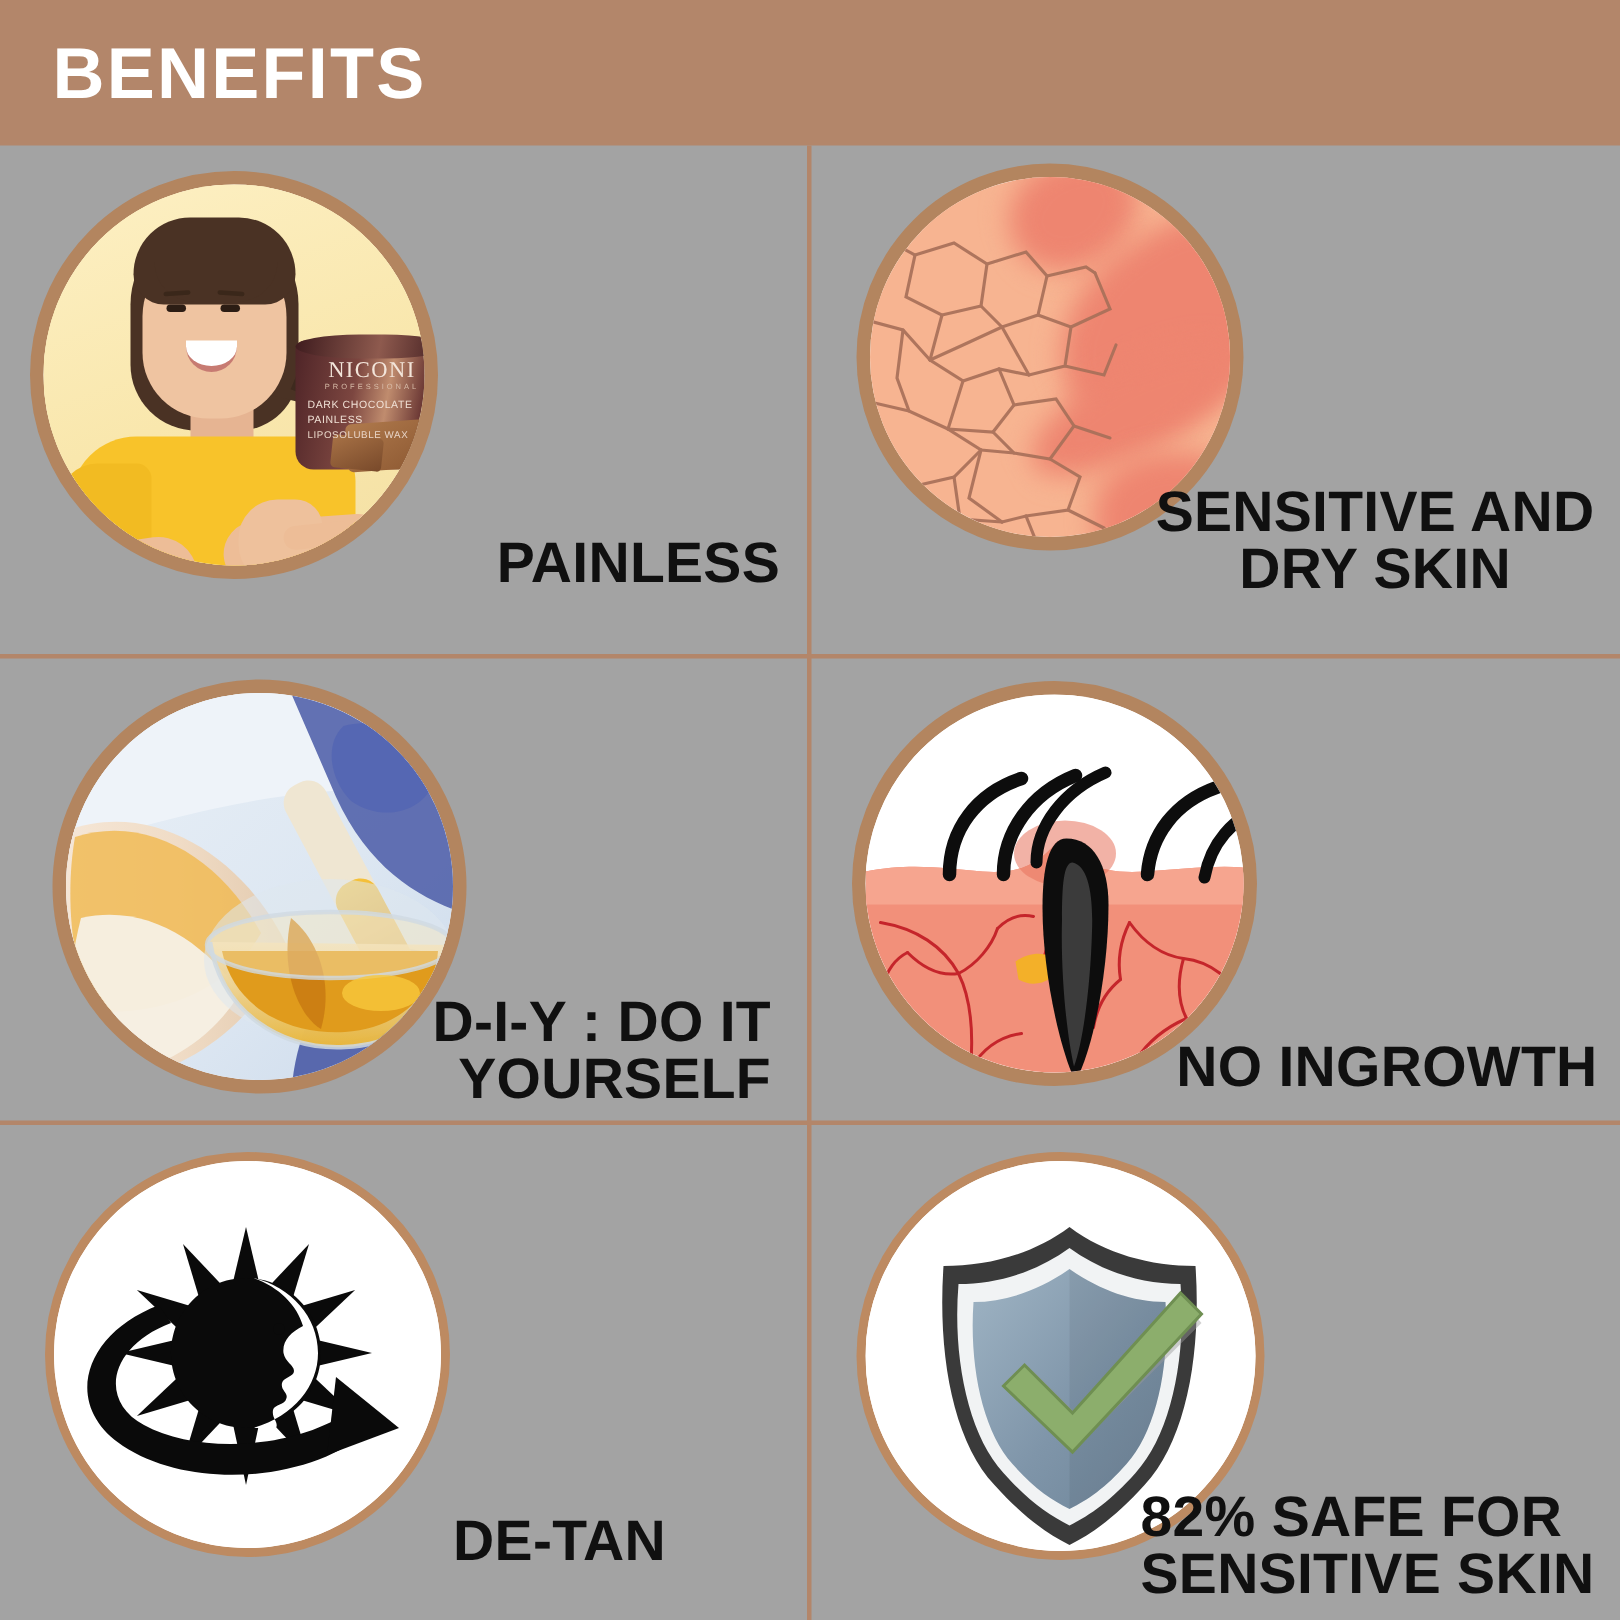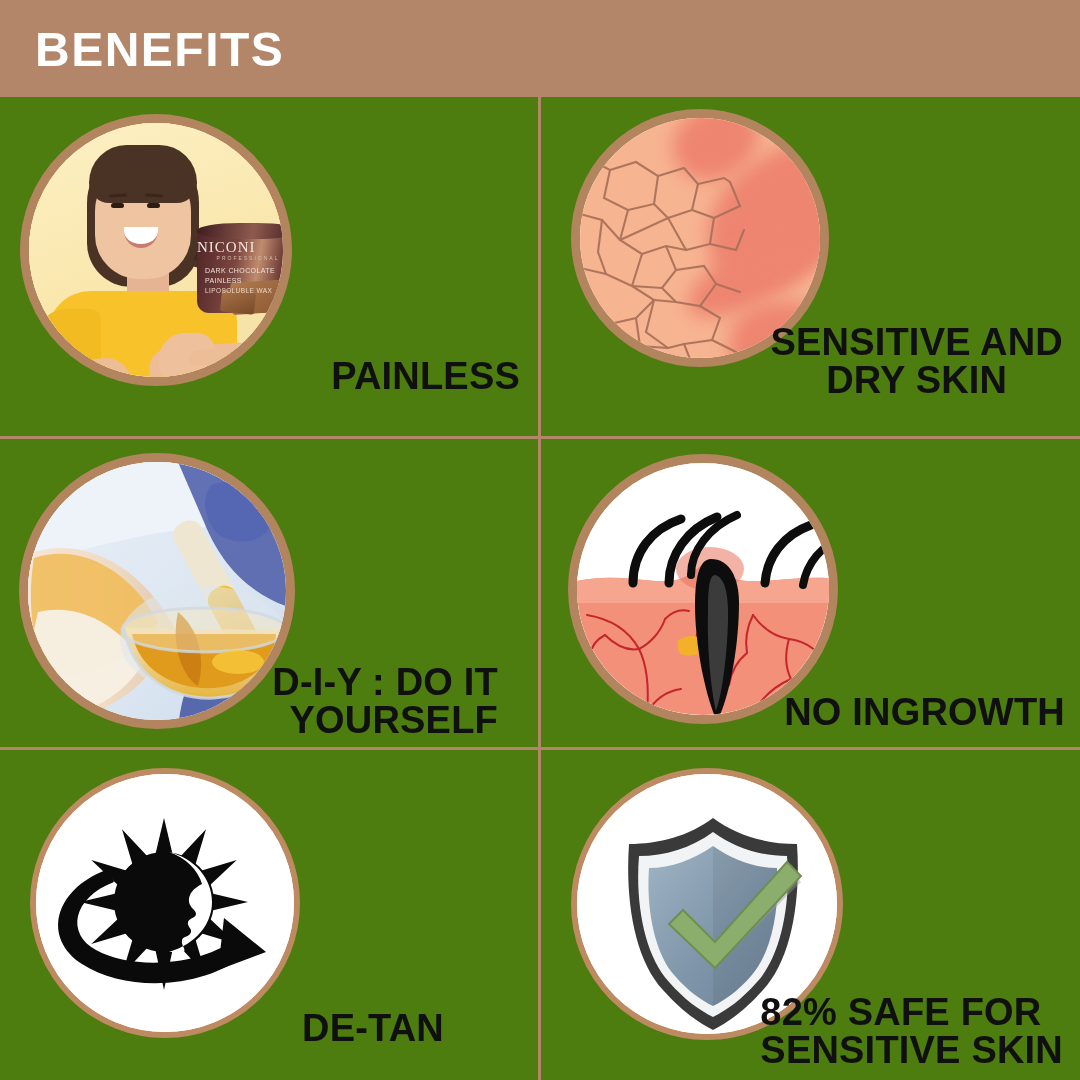--- a/index.html
+++ b/index.html
@@ -2,21 +2,21 @@
 <html><head>
 <meta charset="utf-8">
 <style>
   html,body{margin:0;padding:0;}
   body{
     width:1080px;height:1080px;overflow:hidden;
     background:#ffffff;
     font-family:"Liberation Sans", sans-serif;
     -webkit-font-smoothing:antialiased;
   }
-  .page{position:relative;width:1080px;height:1080px;background:#4d7c0f;}
+  .page{position:relative;width:1080px;height:1080px;background:#a3a3a3;}
 
   
   .header{
     position:absolute;left:0;top:0;width:1080px;height:97px;
     background:#b3866a;
   }
   .header-title{
     position:absolute;left:35px;top:26px;
     color:#ffffff;font-size:48px;font-weight:bold;
     letter-spacing:1.5px;line-height:48px;
@@ -29,21 +29,21 @@
   .vline{
     position:absolute;left:538px;top:0;width:3px;height:983px;background:#b3866a;
   }
   .hline{position:absolute;left:0;width:1080px;height:3px;background:#b3866a;}
   .hline.h1{top:339px;}
   .hline.h2{top:650px;}
 
   .cell{position:absolute;width:538px;height:311px;overflow:hidden;}
   .cell.c0{left:0;top:0;}
   .cell.c1{left:541px;top:0;}
-  .cell.c2{left:0;top:342px;}
+  .cell.c2{left:16px;top:342px;}
   .cell.c3{left:541px;top:342px;}
   .cell.c4{left:0;top:653px;height:330px;border-radius:25px;}
   .cell.c5{left:541px;top:653px;height:330px;}
 
   
   .circle{
     position:absolute;border-radius:50%;overflow:hidden;
     box-sizing:border-box;background:#fff;
   }
   .circle.ring-thick{border:9px solid #b3855f;}
@@ -107,21 +107,21 @@
   .w-hand{position:absolute;left:130px;top:210px;width:56px;height:56px;
     background:#eec19c;border-radius:26px 18px 20px 26px;}
   .w-thumb{position:absolute;left:160px;top:226px;width:46px;height:16px;
     background:#edbd97;border-radius:10px;transform:rotate(-6deg);}
   .tin{position:absolute;left:168px;top:96px;width:102px;height:100px;}
   .tin-body{position:absolute;left:0;top:8px;width:102px;height:86px;
     background:linear-gradient(100deg,#4e2427 0%,#7c4640 38%,#c08c6e 58%,#6d3a36 78%,#4a2225 100%);
     border-radius:6px 6px 12px 12px;}
   .tin-lid{position:absolute;left:0;top:4px;width:102px;height:16px;
     background:linear-gradient(100deg,#3e1b1e,#8e5a4e 55%,#3e1b1e);border-radius:50%/60%;}
-  .tin-brand{position:absolute;left:0;top:20px;width:102px;text-align:left;
+  .tin-brand{position:absolute;left:0;top:20px;width:102px;text-align:center;
     color:#f3e5da;font-size:15px;letter-spacing:1px;font-family:"Liberation Serif",serif;}
   .tin-sub{position:absolute;left:0;top:36px;width:102px;text-align:center;
     color:#d8bca9;font-size:5px;letter-spacing:2px;}
   .tin-l1{position:absolute;left:8px;top:48px;color:#f0e0d5;font-size:7px;letter-spacing:.4px;}
   .tin-l2{position:absolute;left:8px;top:58px;color:#f0e0d5;font-size:7px;letter-spacing:.4px;}
   .tin-l3{position:absolute;left:8px;top:68px;color:#e8d5c8;font-size:6.5px;letter-spacing:.4px;}
   .tin-choc{position:absolute;left:34px;top:62px;width:60px;height:32px;
     background:linear-gradient(150deg,#b07a4d,#8a5630);border-radius:4px;transform:rotate(-4deg);}
   .tin-choc2{position:absolute;left:24px;top:72px;width:34px;height:22px;
     background:linear-gradient(150deg,#a87246,#78492a);border-radius:3px;transform:rotate(6deg);}

